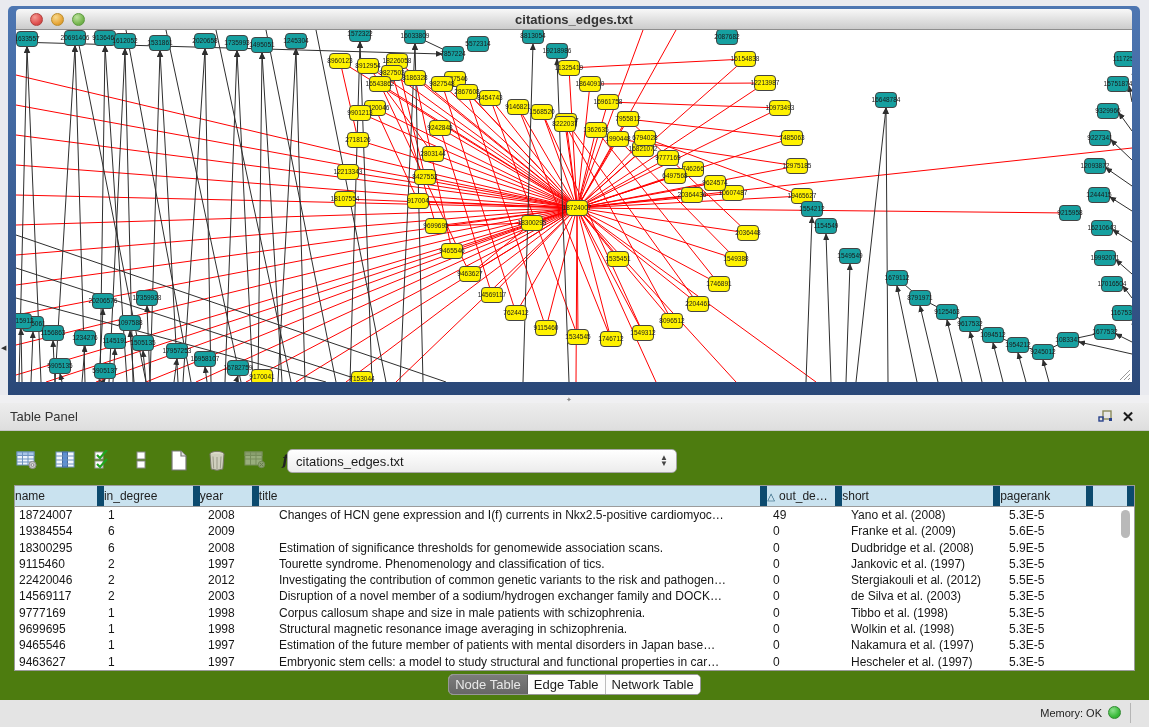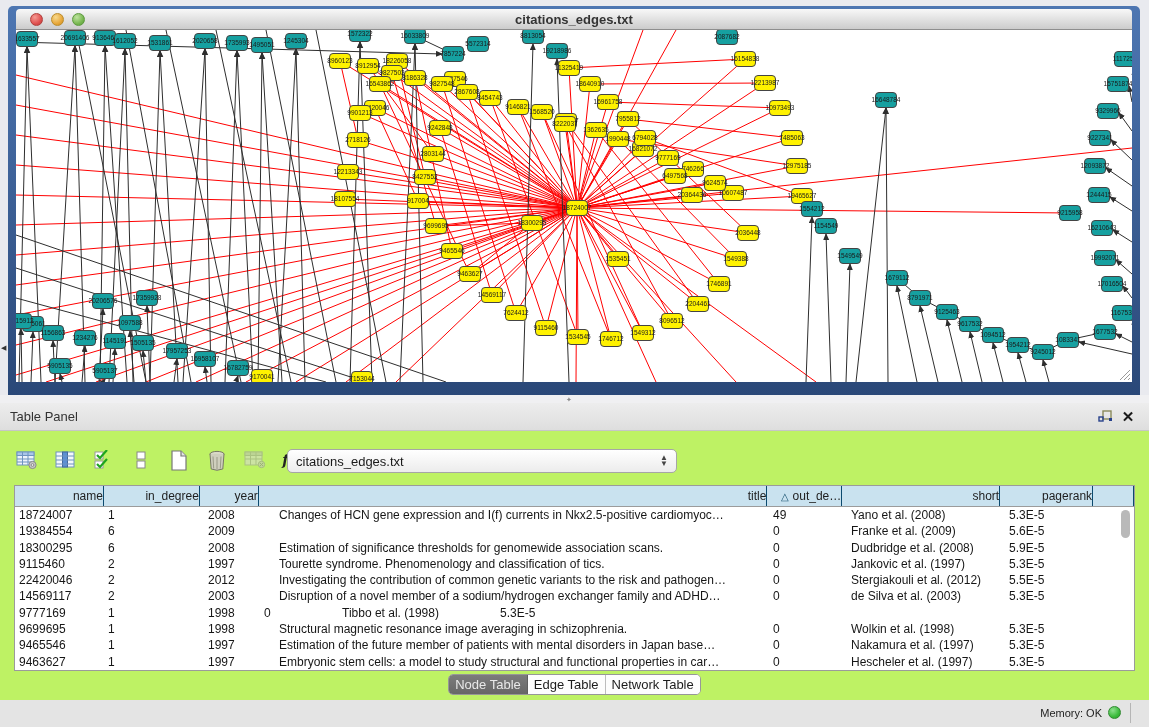--- a/index.html
+++ b/index.html
@@ -21,21 +21,21 @@
   .light.yellow { background:radial-gradient(circle at 35% 30%, #f7d98d, #e8a83b 60%, #c4881f); border:1px solid #bb8c2a; }
   .light.green { background:radial-gradient(circle at 35% 30%, #bfe3a0, #79b852 60%, #579938); border:1px solid #5d9a3f; }
   #net-canvas { position:relative; width:1116px; height:352px; background:#ffffff; overflow:hidden; }
   #net-canvas svg { position:absolute; left:0; top:0; }
 
   
   #splitter { position:absolute; left:0; top:395px; width:1149px; height:8px; background:#f0f0f2; }
   #splitter .grip { position:absolute; left:566px; top:1px; font-size:7px; color:#8a8a8a; }
 
   
-  #table-panel { position:absolute; left:0; top:403px; width:1149px; height:324px; background:#bef264; }
+  #table-panel { position:absolute; left:0; top:403px; width:1149px; height:324px; background:#4d7c0f; }
   #tp-header { height:28px; background:linear-gradient(#ededed,#dedede); border-bottom:1px solid #c6c6c6;
     display:flex; align-items:center; padding:0 10px; }
   #tp-header .tp-title { font-size:13px; color:#333; }
   #tp-header .spacer { flex:1; }
   #tp-header .hbtn { width:22px; height:18px; display:flex; align-items:center; justify-content:center; cursor:default; }
   .close-x { font-size:15px; font-weight:bold; color:#1b1b1b; line-height:1; }
 
   #tp-toolbar { position:absolute; left:14px; top:40px; height:34px; display:flex; align-items:center; gap:12px; }
   .tbtn { width:26px; height:26px; display:flex; align-items:center; justify-content:center; }
   .fx { font-family:"DejaVu Serif", serif; font-style:italic; font-weight:bold; font-size:14px; color:#222; }
@@ -43,22 +43,22 @@
 
   #combo { position:absolute; left:287px; top:46px; width:390px; height:24px;
     background:linear-gradient(#ffffff,#ececec); border:1px solid #a6a6a6; border-radius:5px;
     display:flex; align-items:center; padding:0 8px; }
   #combo .combo-text { flex:1; font-size:13px; color:#1a1a1a; }
   #combo .combo-arrows { font-size:8px; color:#444; line-height:0.8; text-align:center; }
 
   #data-table { position:absolute; left:14px; top:82px; width:1121px; height:186px;
     background:#ffffff; border:1px solid #9b9b9b; }
   #thead { display:flex; height:21px; background:#c9e2ef; border-bottom:1px solid #9b9b9b; }
-  .th { font-size:12px; color:#1e1e1e; display:flex; align-items:center; justify-content:flex-end;
-    border-right:1px solid #0c4a6e; overflow:hidden; white-space:nowrap; }
+  .th { font-size:12px; color:#1e1e1e; display:flex; align-items:center; justify-content:flex-start;
+    border-right:7px solid #0c4a6e; overflow:hidden; white-space:nowrap; }
   .th .sort { color:#17506e; font-size:10px; margin-right:4px; }
   #tbody { position:relative; }
   .tr { display:flex; height:16.3px; }
   .td { font-size:12px; color:#161616; white-space:nowrap; overflow:hidden; line-height:16.3px; }
   #vscroll { position:absolute; right:4px; top:3px; width:9px; height:28px; background:#b9b9b9; border-radius:5px; }
 
   
   #tabs { position:absolute; left:0; top:674px; width:1149px; height:22px; display:flex; justify-content:center; }
   #tabs .seg { display:flex; border:1px solid #979797; border-radius:5px; overflow:hidden; background:#fdfdfd; height:21px; }
   .tab { font-size:13px; padding:0 6px; display:flex; align-items:center; color:#1c1c1c; border-right:1px solid #bdbdbd; background:#fdfdfd; }
@@ -932,29 +932,30 @@
             <div class="td" style="width: 59px; padding-left: 8px;">2012</div>
             <div class="td" style="width: 509px; padding-left: 20px;">Investigating the contribution of common genetic variants to the risk and pathogen…</div>
             <div class="td" style="width: 75px; padding-left: 5px;">0</div>
             <div class="td" style="width: 158px; padding-left: 8px;">Stergiakouli et al. (2012)</div>
             <div class="td" style="width: 93px; padding-left: 8px;">5.5E-5</div>
           </div>
           <div class="tr">
             <div class="td" style="width: 89px; padding-left: 4px;">14569117</div>
             <div class="td" style="width: 96px; padding-left: 4px;">2</div>
             <div class="td" style="width: 59px; padding-left: 8px;">2003</div>
-            <div class="td" style="width: 509px; padding-left: 20px;">Disruption of a novel member of a sodium/hydrogen exchanger family and ADHD…</div>
+            <div class="td" style="width: 509px; padding-left: 20px;">Disruption of a novel member of a sodium/hydrogen exchanger family and DOCK…</div>
             <div class="td" style="width: 75px; padding-left: 5px;">0</div>
             <div class="td" style="width: 158px; padding-left: 8px;">de Silva et al. (2003)</div>
             <div class="td" style="width: 93px; padding-left: 8px;">5.3E-5</div>
           </div>
           <div class="tr">
             <div class="td" style="width: 89px; padding-left: 4px;">9777169</div>
             <div class="td" style="width: 96px; padding-left: 4px;">1</div>
             <div class="td" style="width: 59px; padding-left: 8px;">1998</div>
+            <div class="td" style="width: 509px; padding-left: 20px;">Corpus callosum shape and size in male patients with schizophrenia.</div>
             <div class="td" style="width: 75px; padding-left: 5px;">0</div>
             <div class="td" style="width: 158px; padding-left: 8px;">Tibbo et al. (1998)</div>
             <div class="td" style="width: 93px; padding-left: 8px;">5.3E-5</div>
           </div>
           <div class="tr">
             <div class="td" style="width: 89px; padding-left: 4px;">9699695</div>
             <div class="td" style="width: 96px; padding-left: 4px;">1</div>
             <div class="td" style="width: 59px; padding-left: 8px;">1998</div>
             <div class="td" style="width: 509px; padding-left: 20px;">Structural magnetic resonance image averaging in schizophrenia.</div>
             <div class="td" style="width: 75px; padding-left: 5px;">0</div>

